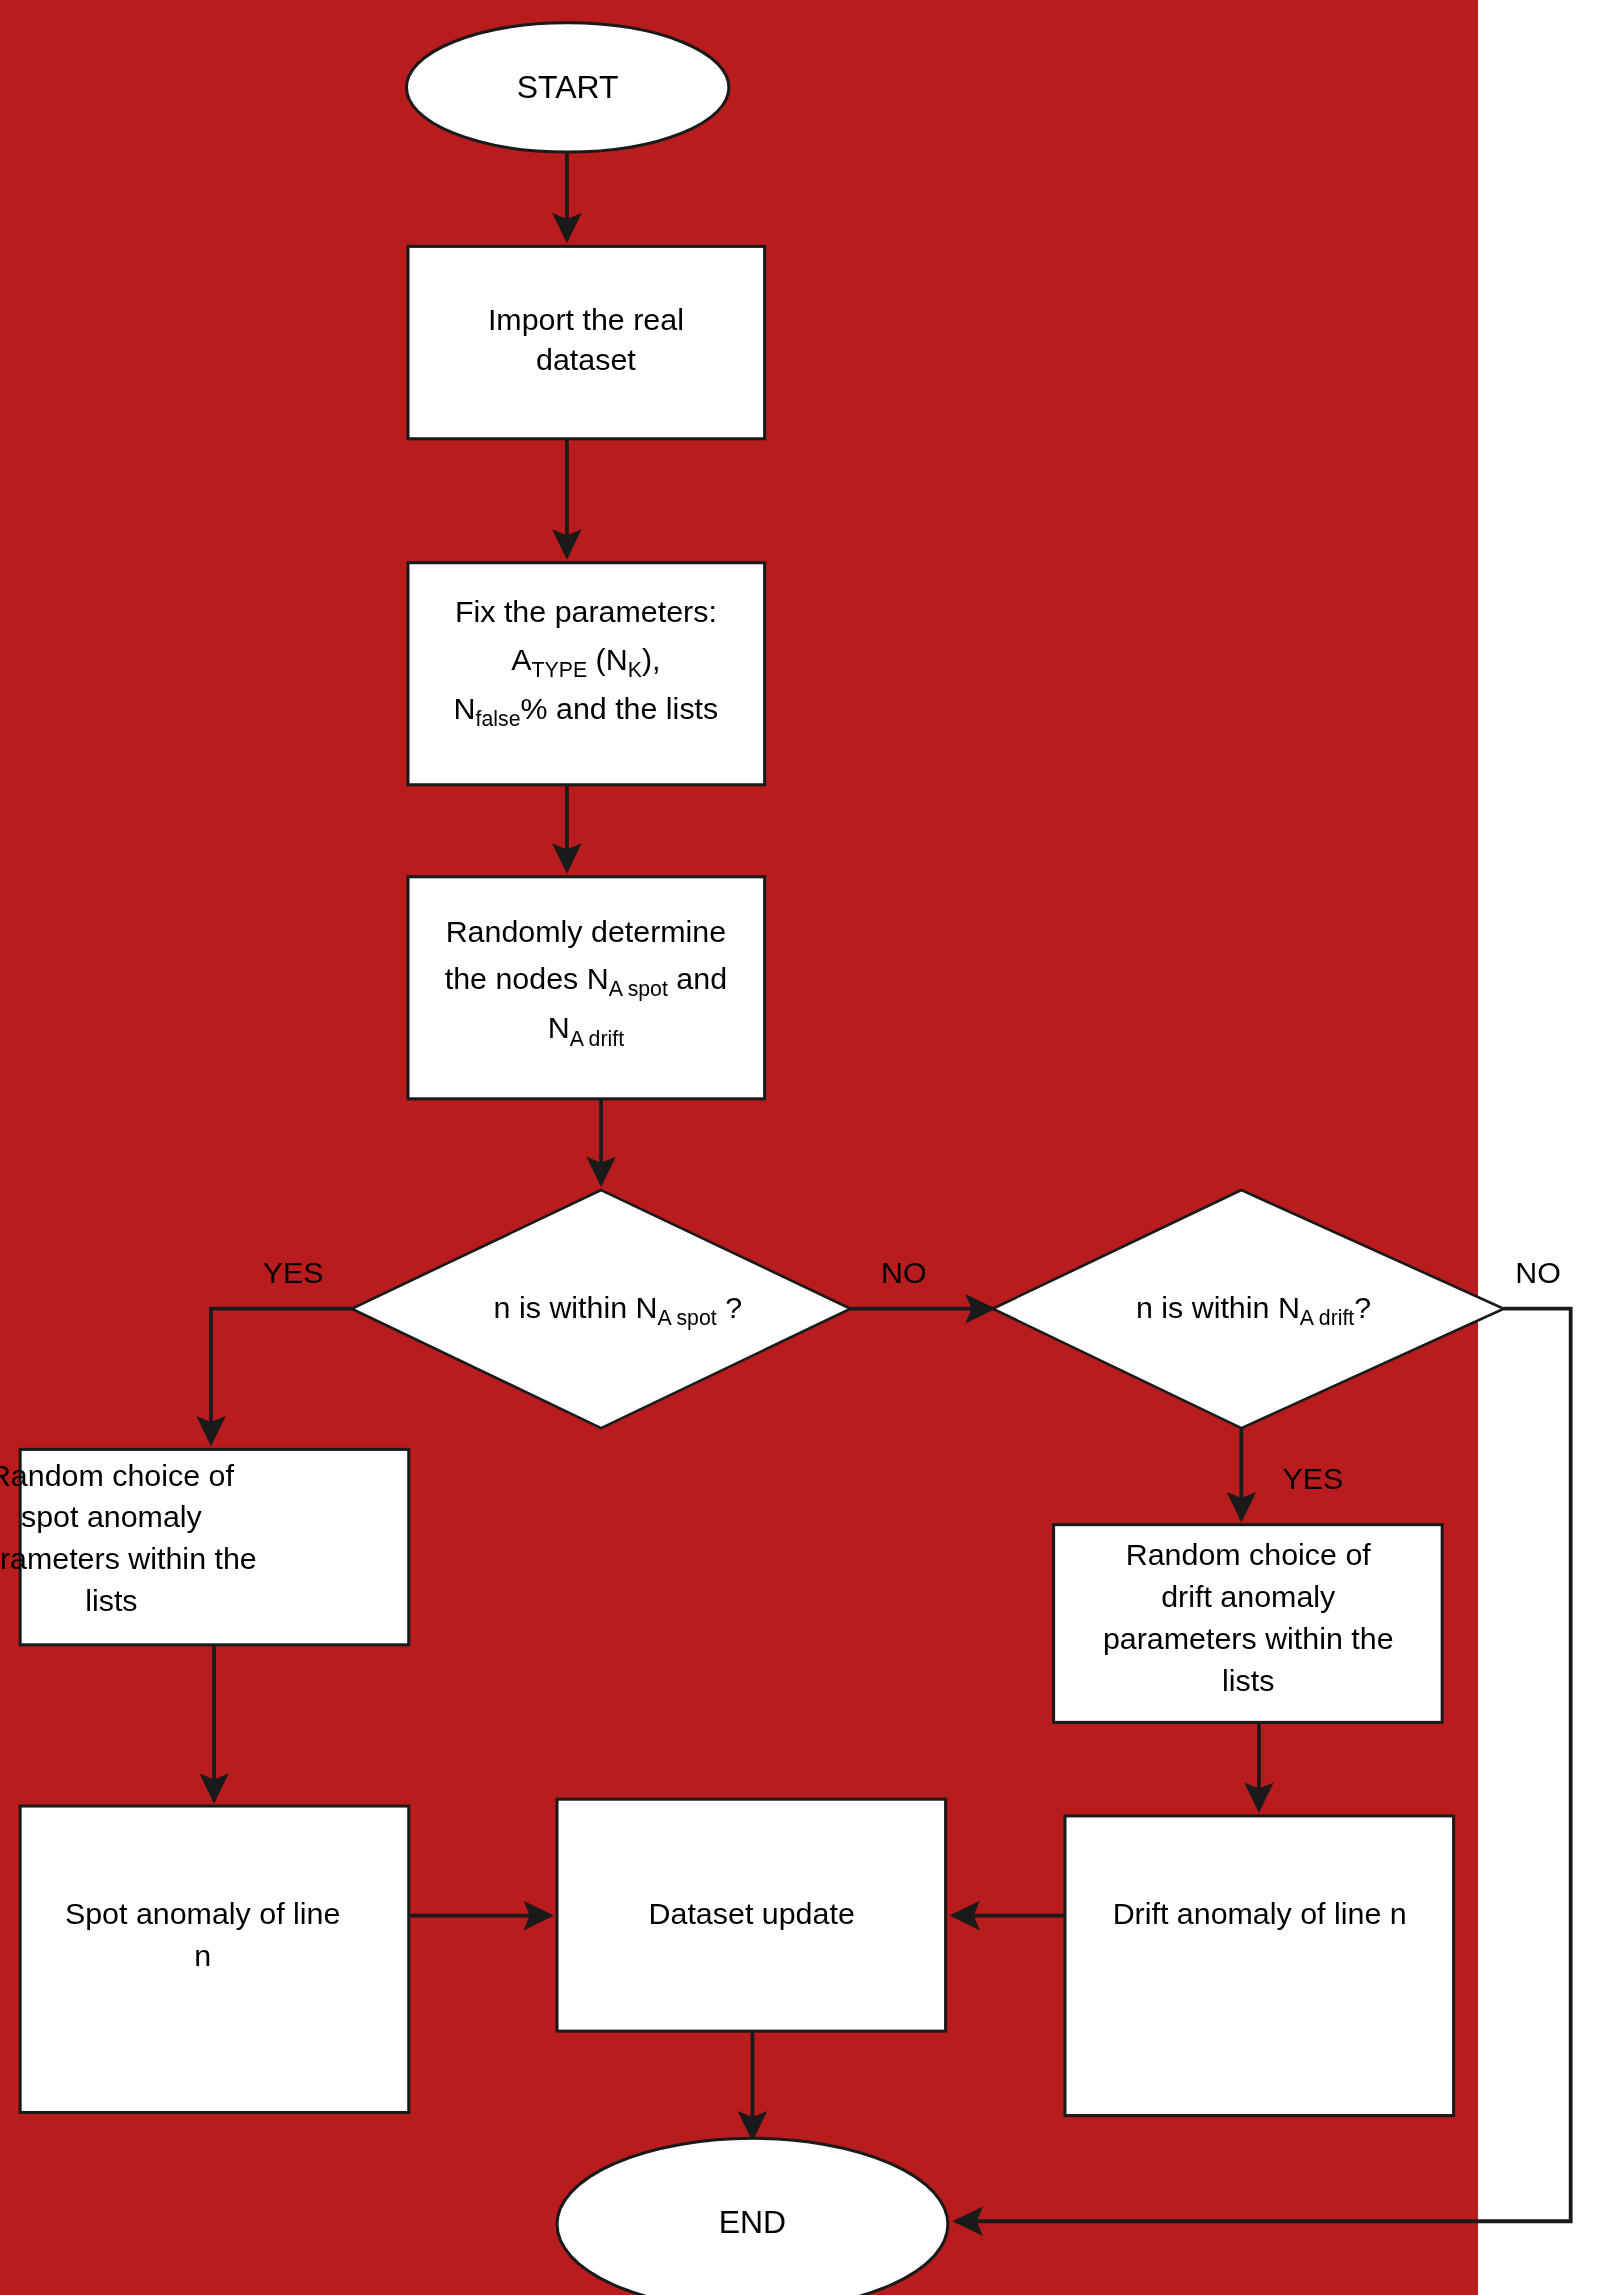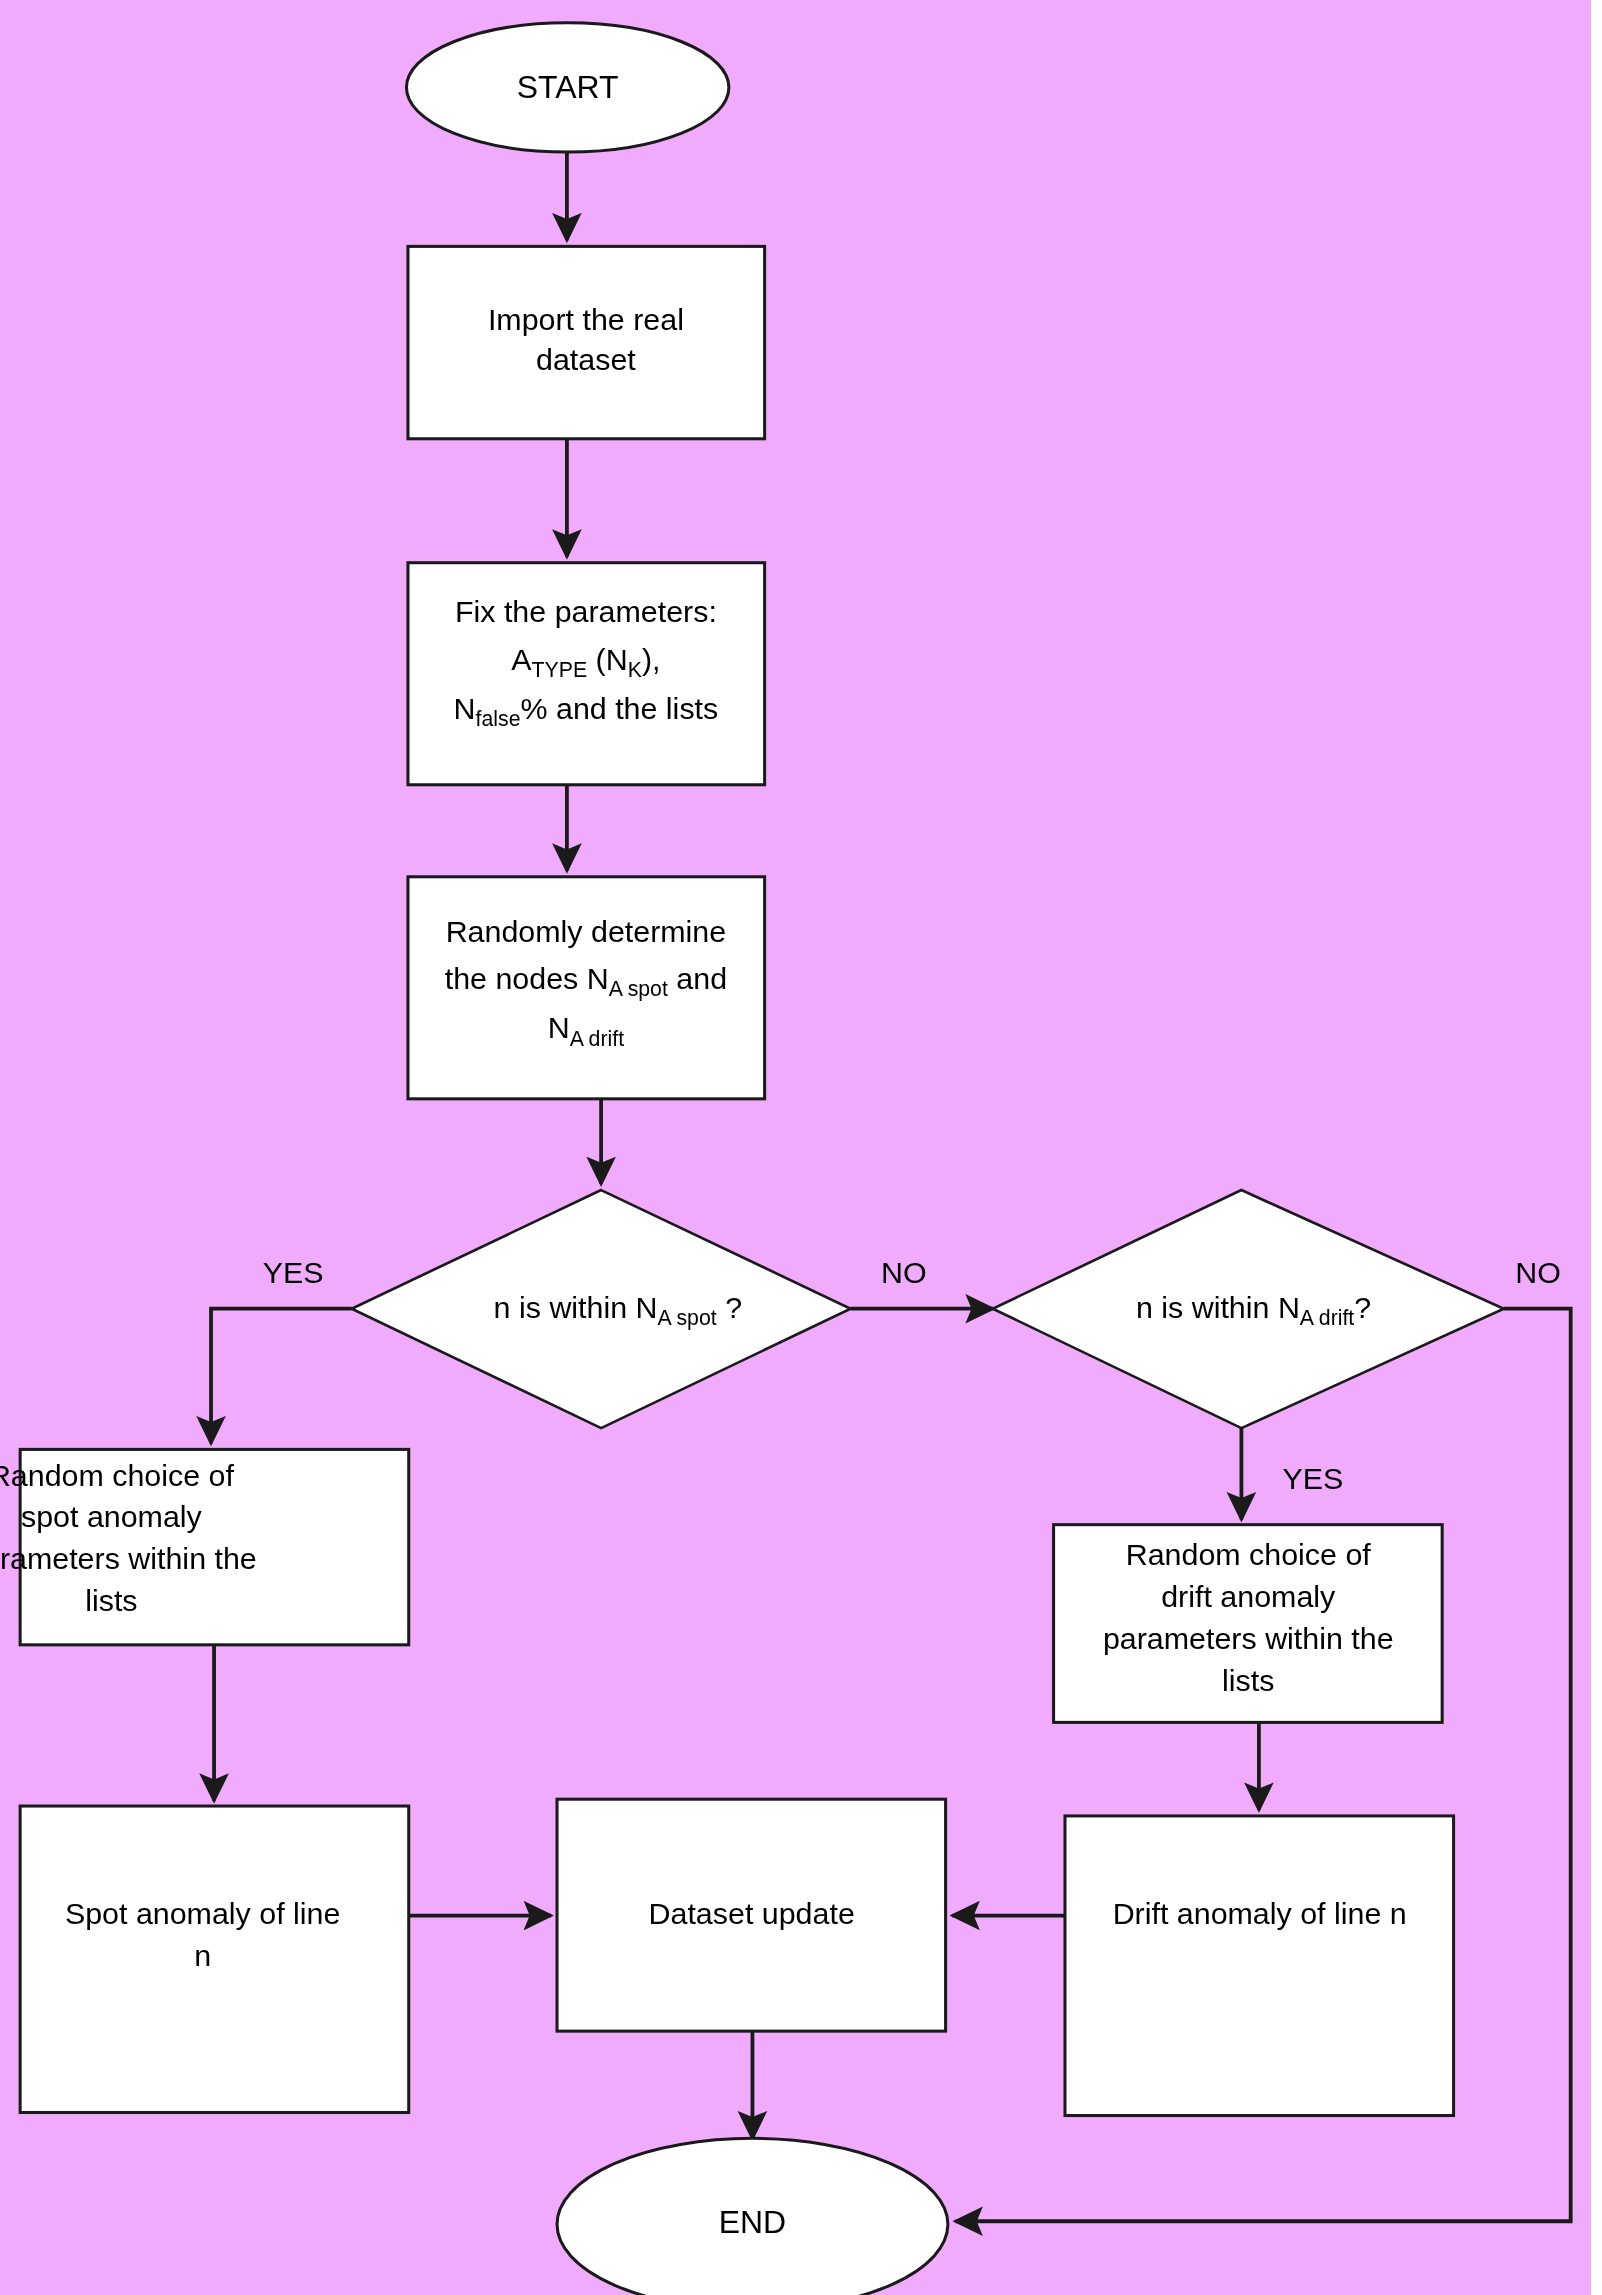--- a/index.html
+++ b/index.html
@@ -8,23 +8,23 @@
     background: #ffffff;
   }
   body {
     width: 1603px;
     height: 2295px;
     font-family: "Liberation Sans", sans-serif;
     overflow: hidden;
   }
   #flowchart-root {
     position: relative;
-    width: 1591px;
+    width: 1478px;
     height: 2295px;
-    background: #f0abfc;
+    background: #b91c1c;
   }
   svg.diagram {
     display: block;
     width: 1603px;
     height: 2295px;
   }
   .shape-outline {
     fill: #ffffff;
     stroke: #1a1a1a;
     stroke-width: 4;

